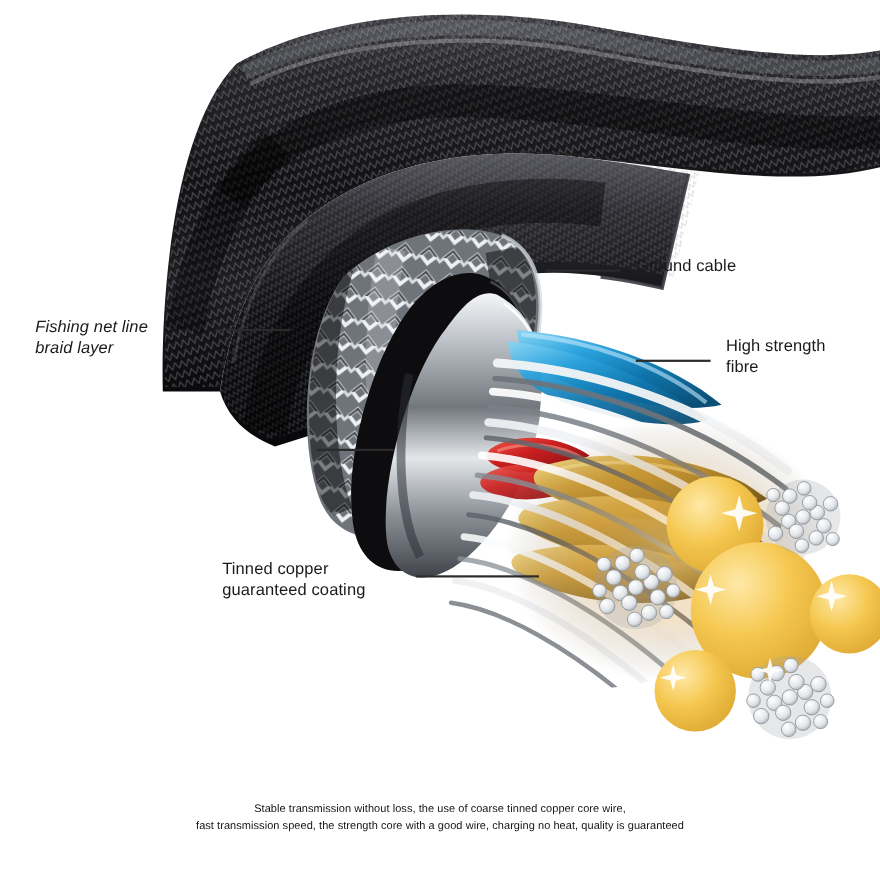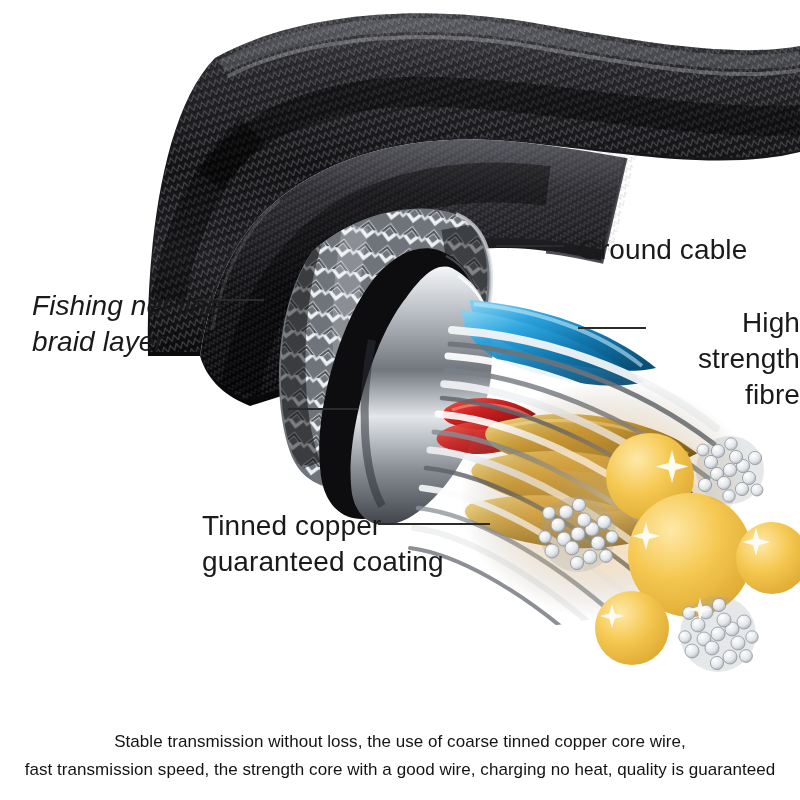--- a/index.html
+++ b/index.html
@@ -24,21 +24,21 @@
     left: 0;
     top: 0;
     width: 800px;
     height: 720px;
   }
 
   
   .callout {
     position: absolute;
     color: #1a1a1a;
-    font-size: 28px;
+    font-size: 15px;
     line-height: 1.28;
     letter-spacing: 0.1px;
     white-space: pre-line;
   }
   .callout.right { text-align: left; }
   .callout.left  { text-align: left; }
 
   
   .leader {
     position: absolute;
@@ -47,21 +47,21 @@
   }
 
   
   #caption {
     position: absolute;
     left: 0;
     top: 728px;
     width: 800px;
     text-align: center;
     color: #141414;
-    font-size: 17px;
+    font-size: 10px;
     line-height: 1.62;
     letter-spacing: 0.05px;
   }
   #caption .cap-line { display: block; }
 </style>
 </head>
 <body>
 
 <div id="stage">
 
@@ -373,21 +373,21 @@
   <div class="leader" style="left:196px; top:299px; width:68px;"></div>
   <div class="leader" style="left:578px; top:327px; width:68px;"></div>
   <div class="leader" style="left:288px; top:408px; width:70px;"></div>
   <div class="leader" style="left:378px; top:523px; width:112px;"></div>
 
   <div class="callout right" style="left:578px; top:232px;">Ground cable</div>
 
   <div class="callout left" style="left:32px; top:288px;font-style:italic;">Fishing net line
 braid layer</div>
 
-  <div class="callout right" style="left:660px; top:305px;text-align:right;">High strength
+  <div class="callout right" style="left:660px; top:305px;">High strength
 fibre</div>
 
 
   <div class="callout left" style="left:202px; top:508px;">Tinned copper
 guaranteed coating</div>
 
   <div id="caption">
     <span class="cap-line">Stable transmission without loss, the use of coarse tinned copper core wire,</span>
     <span class="cap-line">fast transmission speed, the strength core with a good wire, charging no heat, quality is guaranteed</span>
   </div>

